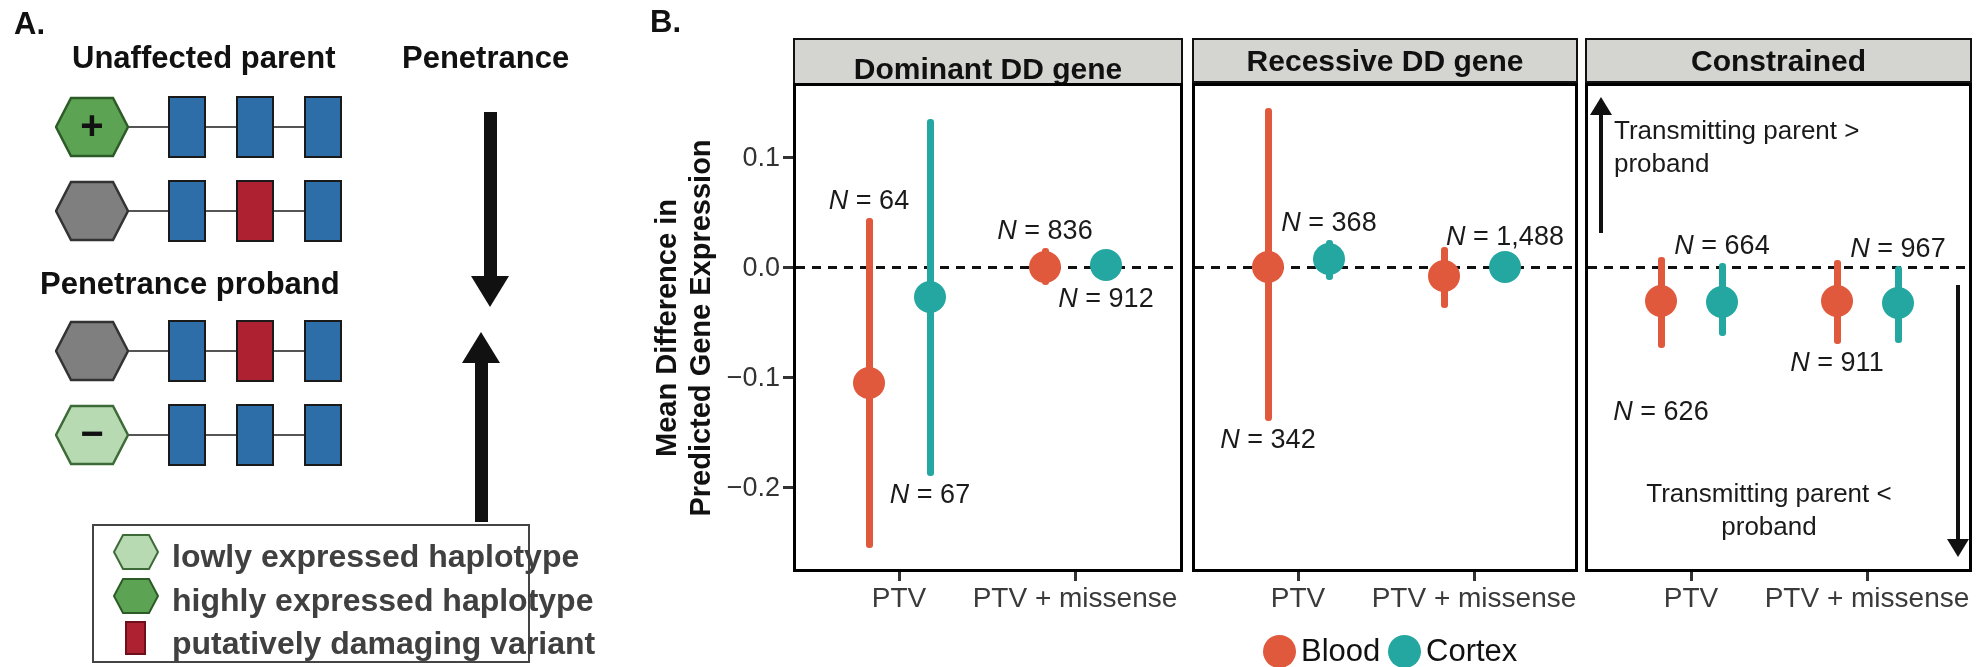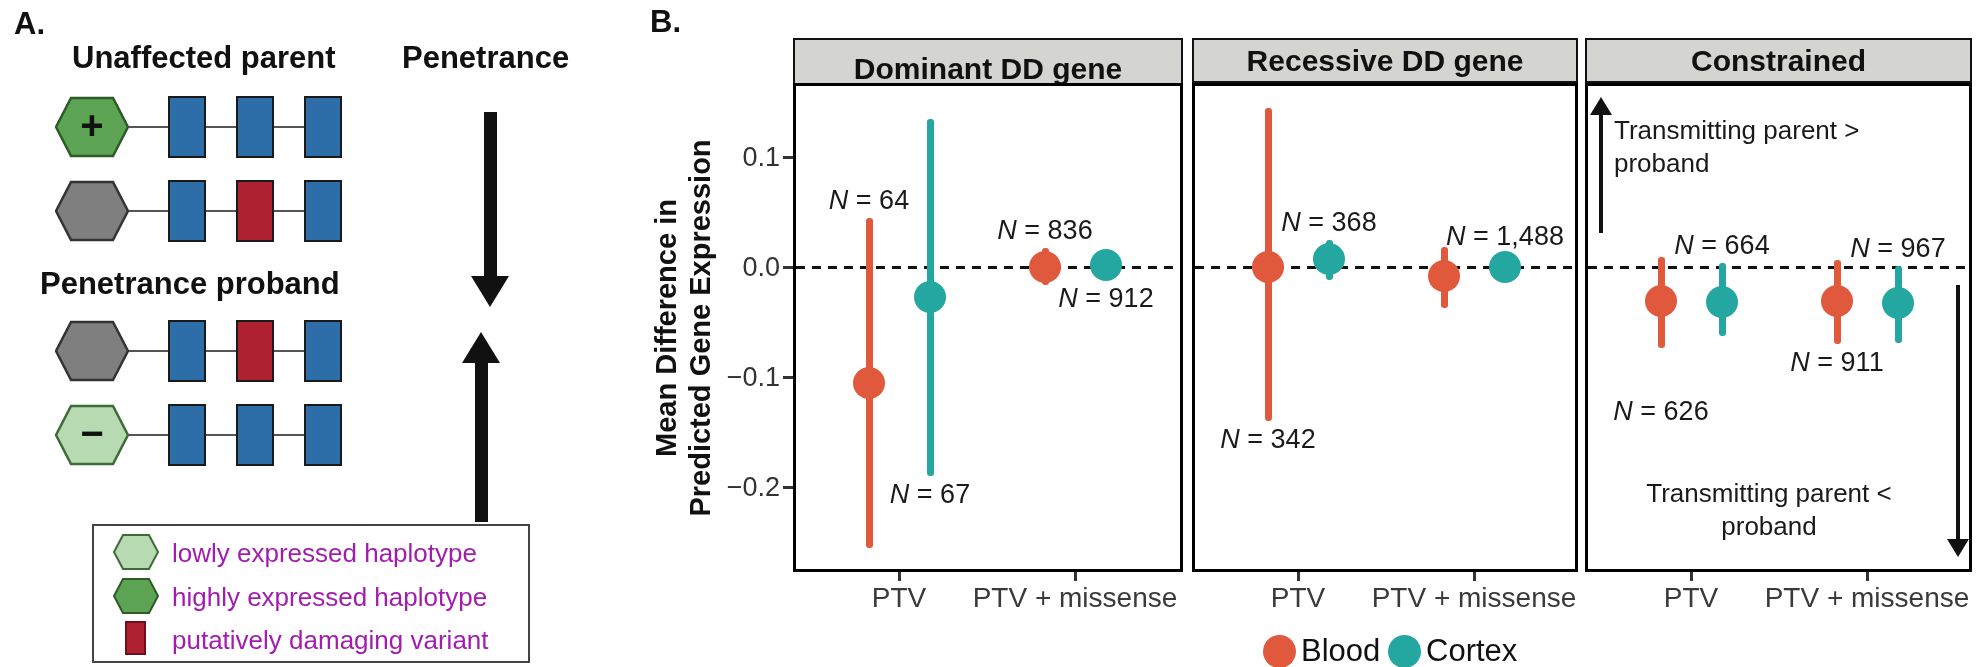--- a/index.html
+++ b/index.html
@@ -2,21 +2,21 @@
 <html><head>
 <meta charset="utf-8">
 <style>
   html,body{margin:0;padding:0;background:#fff;}
   .stage{position:relative;width:1984px;height:667px;background:#fff;overflow:hidden;
          font-family:"Liberation Sans",sans-serif;color:#111;}
   .abs{position:absolute;}
   .panel-label{position:absolute;font-weight:bold;font-size:31px;}
   .pa-title{position:absolute;font-weight:bold;font-size:31px;white-space:nowrap;}
   .pa-legend{position:absolute;left:92px;top:524px;width:438px;height:139px;border:2px solid #444;background:#fff;box-sizing:border-box;}
-  .pa-leg-label{position:absolute;font-size:26px;white-space:nowrap;color:#a21caf;}
+  .pa-leg-label{position:absolute;font-size:32px;white-space:nowrap;color:#404040;font-weight:bold;}
   .hdr{position:absolute;background:var(--header);border:2px solid #111;display:flex;align-items:center;justify-content:center;
        font-weight:bold;font-size:30px;box-sizing:border-box;}
   .facet{position:absolute;border:3px solid #000;background:#fff;box-sizing:border-box;}
   .zero{position:absolute;height:3px;background:repeating-linear-gradient(90deg,#111 0 9px,transparent 9px 16px);}
   .ci{position:absolute;width:7px;border-radius:3px;}
   .pt{position:absolute;width:32px;height:32px;border-radius:50%;}
   .nlab{position:absolute;font-size:27px;text-align:center;white-space:nowrap;color:#1a1a1a;}
   .nlab i{font-style:italic;}
   .ytick{position:absolute;font-size:27px;color:#333;text-align:right;line-height:32px;}
   .tickmark{position:absolute;background:#333;}

